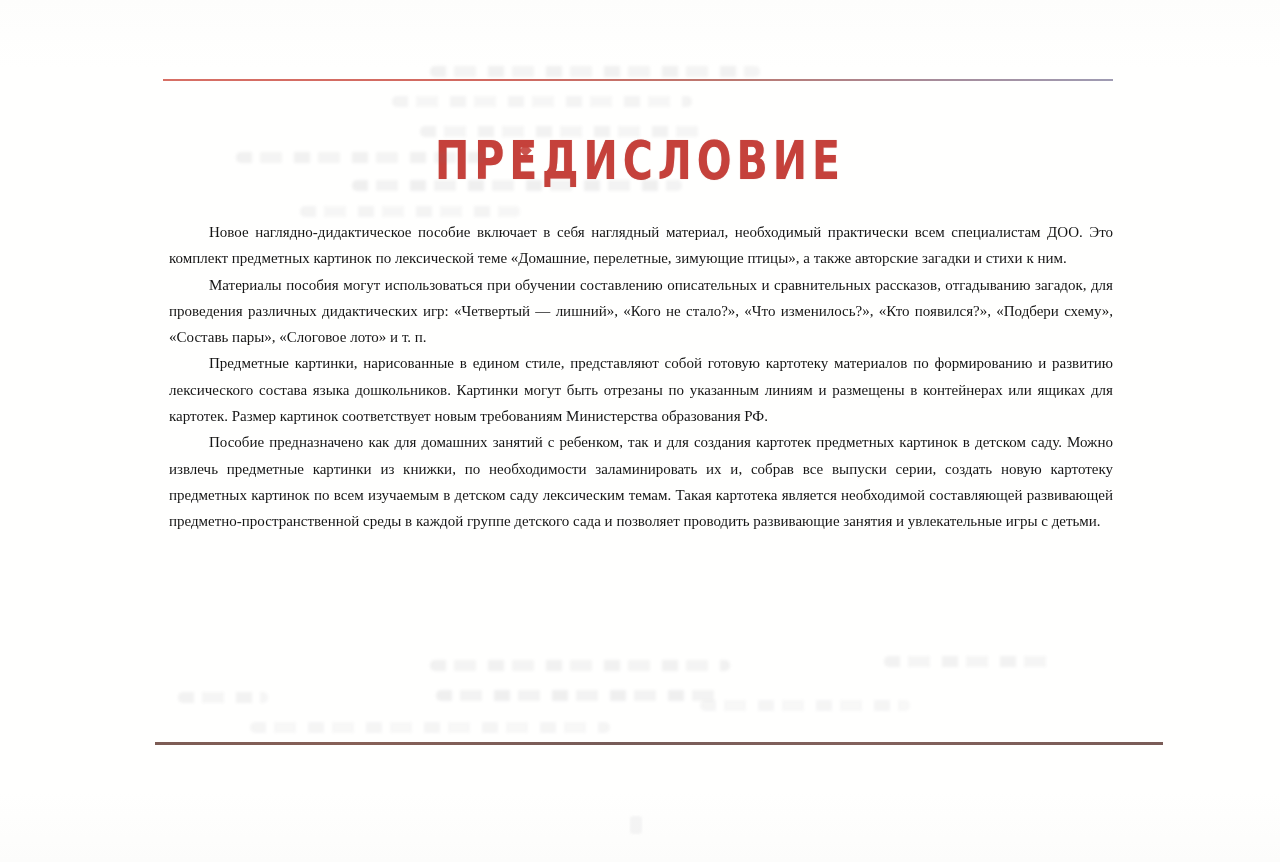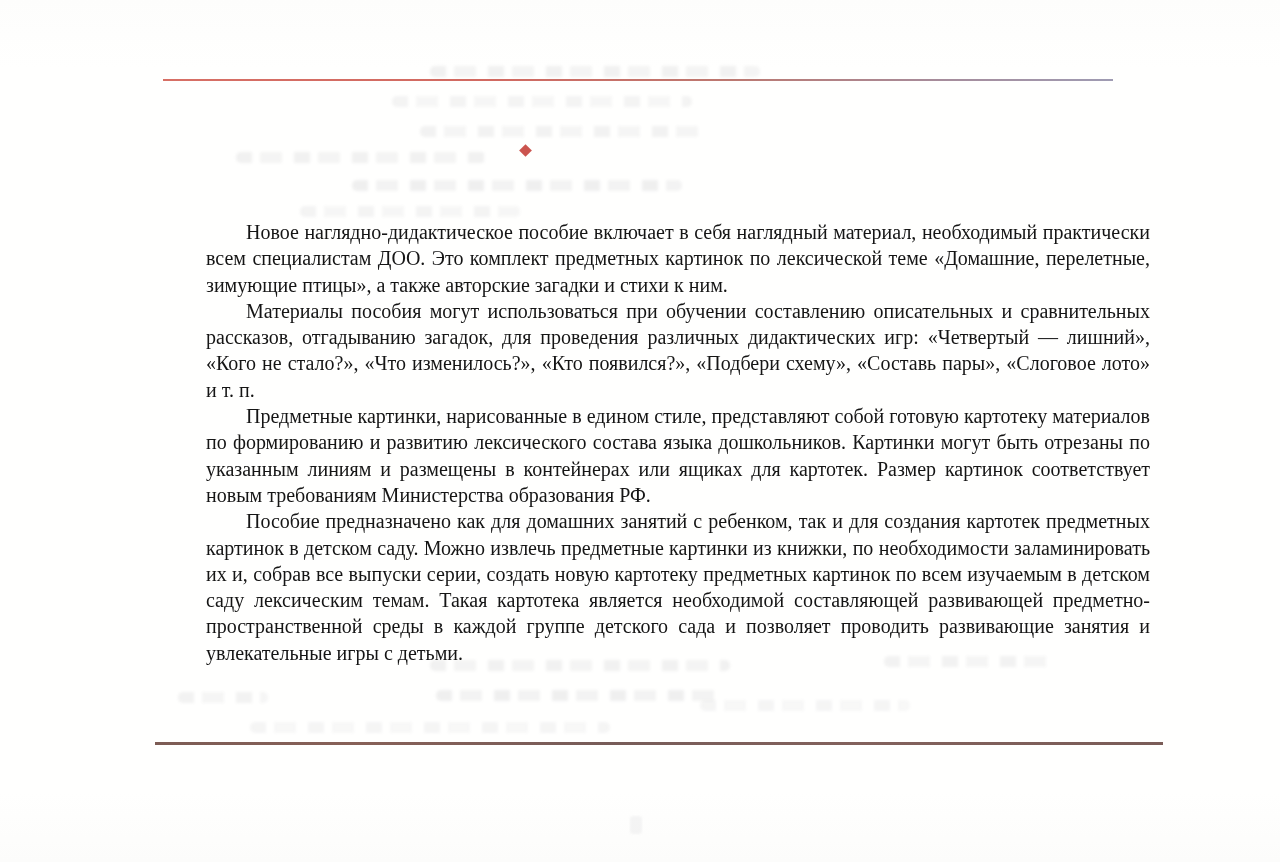--- a/index.html
+++ b/index.html
@@ -40,25 +40,24 @@
     transform-origin:center;
     text-shadow:0 0 1px rgba(160,30,25,.4);
   }
   .title-ornament{
     position:absolute;left:521px;top:146px;width:9px;height:9px;
     background:#c5413b;transform:rotate(45deg);opacity:.9;
   }
   
   .body-text{
     position:absolute;left:169px;top:219px;width:944px;
-    font-size:20px;line-height:26.3px;
+    font-size:15px;line-height:26.3px;
     color:#151515;
     text-align:justify;
     z-index:2;
-    margin-left:37px;
   }
   .body-text p{margin:0;text-indent:40px;}
   
   .watermark{
     position:absolute;top:374px;left:50%;transform:translateX(-50%);
     font-family:"DejaVu Sans", sans-serif;
     font-weight:800;
     font-size:96px;
     letter-spacing:4px;
     white-space:nowrap;
@@ -108,20 +107,23 @@
   <div class="bleed b4"></div>
   <div class="bleed b5"></div>
   <div class="bleed b6"></div>
   <div class="bleed b7"></div>
   <div class="bleed b8"></div>
   <div class="bleed b9"></div>
   <div class="bleed b10"></div>
   <div class="bleed b11"></div>
   <div class="bleed b12"></div>
 
+  <div class="title-wrap">
+    <h1 class="title">ПРЕДИСЛОВИЕ</h1>
+  </div>
   <div class="title-ornament"></div>
 
   <article class="body-text">
     <p>Новое наглядно-дидактическое пособие включает в себя наглядный материал, необходимый практически всем специалистам ДОО. Это комплект предметных картинок по лексической теме «Домашние, перелетные, зимующие птицы», а также авторские загадки и стихи к ним.</p>
     <p>Материалы пособия могут использоваться при обучении составлению описательных и сравнительных рассказов, отгадыванию загадок, для проведения различных дидактических игр: «Четвертый — лишний», «Кого не стало?», «Что изменилось?», «Кто появился?», «Подбери схему», «Составь пары», «Слоговое лото» и т. п.</p>
     <p>Предметные картинки, нарисованные в едином стиле, представляют собой готовую картотеку материалов по формированию и развитию лексического состава языка дошкольников. Картинки могут быть отрезаны по указанным линиям и размещены в контейнерах или ящиках для картотек. Размер картинок соответствует новым требованиям Министерства образования РФ.</p>
     <p>Пособие предназначено как для домашних занятий с ребенком, так и для создания картотек предметных картинок в детском саду. Можно извлечь предметные картинки из книжки, по необходимости заламинировать их и, собрав все выпуски серии, создать новую картотеку предметных картинок по всем изучаемым в детском саду лексическим темам. Такая картотека является необходимой составляющей развивающей предметно-пространственной среды в каждой группе детского сада и позволяет проводить развивающие занятия и увлекательные игры с детьми.</p>
   </article>
 
 

